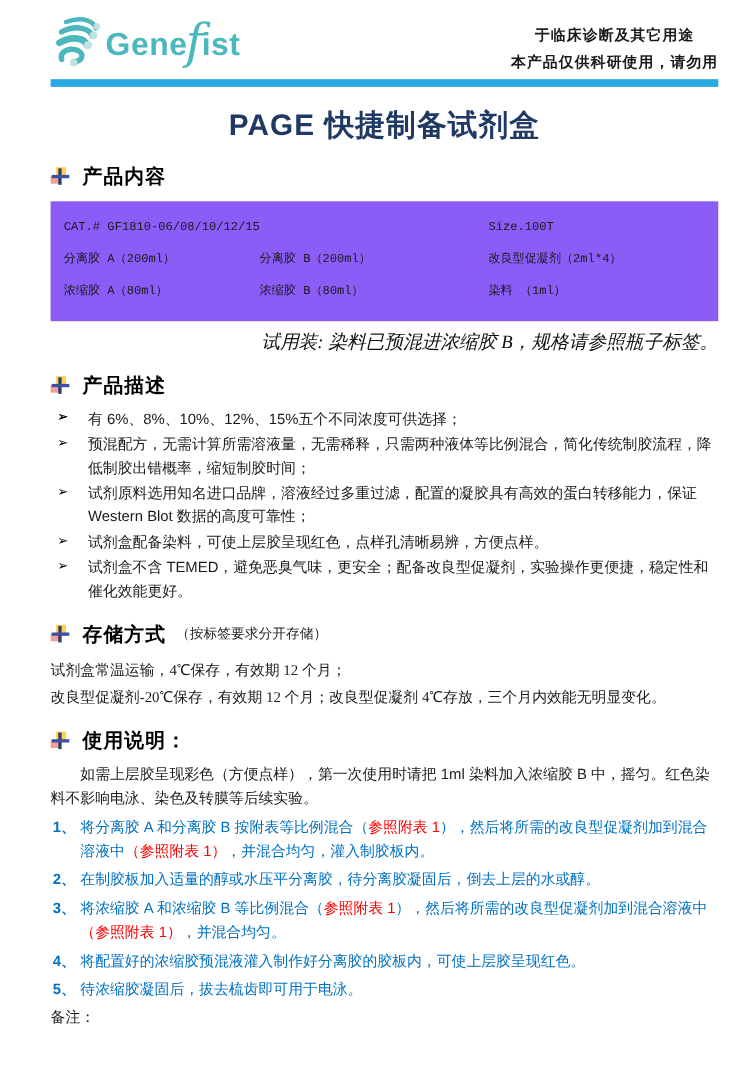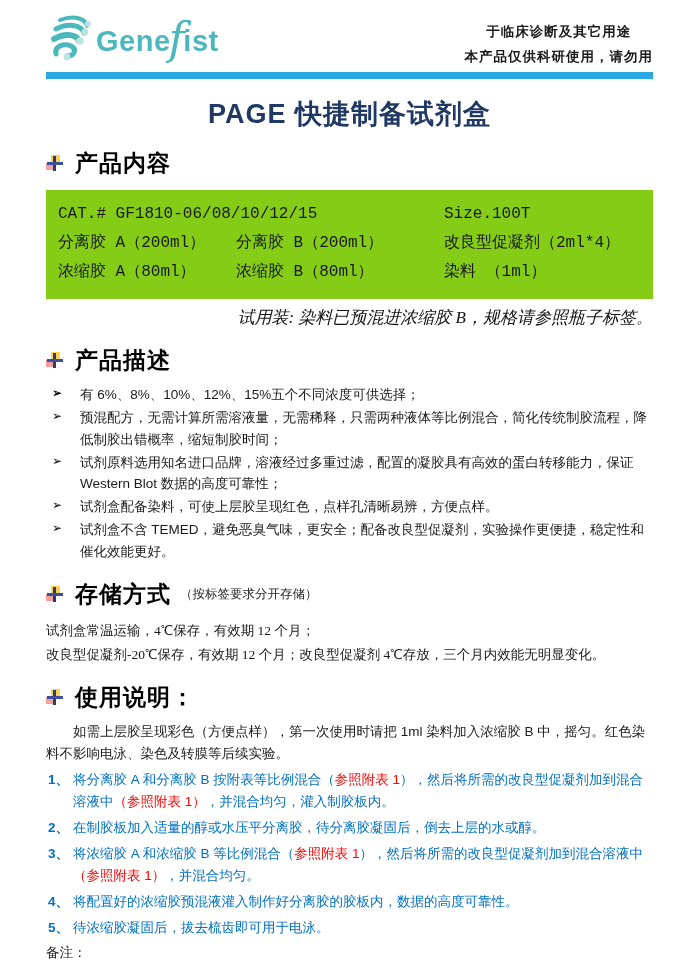--- a/index.html
+++ b/index.html
@@ -18,31 +18,31 @@
   .logo-text { font-weight: bold; font-size: 29px; color: #4AB8BC; letter-spacing: 0.5px; line-height: 52px; }
   .logo-f { font-family: "DejaVu Serif", serif; font-style: italic; font-weight: normal; font-size: 44px; position: relative; top: 3px; margin: 0 -2px; }
   .notice { text-align: center; font-family: "Liberation Serif", serif; font-weight: bold; font-size: 13.5px; line-height: 1.85; margin-top: 12px; letter-spacing: 1px; }
   .blue-bar { height: 7px; background: #29A9E1; margin-top: 2px; }
 
   
   .doc-title { text-align: center; font-size: 27px; font-weight: bold; color: #1F3864; margin-top: 17px; letter-spacing: 1px; }
 
   
   .sec-head { display: flex; align-items: center; gap: 11px; margin-top: 16px; }
-  .sec-head .txt { font-size: 23px; font-weight: bold; color: #000; letter-spacing: 1px; }
+  .sec-head .txt { font-size: 18px; font-weight: bold; color: #000; letter-spacing: 1px; }
   .sec-head .note { font-size: 12.5px; font-weight: normal; color: #222; margin-left: -2px; }
   .cross-icon { position: relative; width: 18px; height: 17px; flex: 0 0 18px; }
   .cross-icon .sq-y { position: absolute; left: 5px; top: 0; width: 9px; height: 9px; background: #FFD24D; }
   .cross-icon .sq-r { position: absolute; left: 0; top: 8px; width: 8px; height: 7px; background: #F2A09C; }
   .cross-icon .bar-v { position: absolute; left: 7px; top: 1px; width: 3px; height: 15px; background: #2E3B72; }
   .cross-icon .bar-h { position: absolute; left: 1px; top: 7px; width: 16px; height: 3px; background: #3C4FA0; }
 
   
-  .contents-box { background: #84cc16; margin-top: 11px; padding: 10px 12px 12px 12px;
-    font-family: "Liberation Mono", monospace; font-size: 16px; }
+  .contents-box { background: #8b5cf6; margin-top: 11px; padding: 10px 12px 12px 12px;
+    font-family: "Liberation Mono", monospace; font-size: 11px; }
   .contents-box .row { display: grid; grid-template-columns: 178px 208px 1fr; line-height: 29px; }
   .contents-box .span2 { grid-column: 1 / 3; }
   .trial-note { text-align: right; font-family: "Liberation Serif", serif; font-style: italic; font-size: 17px; margin-top: 7px; color: #111; }
 
   
   .bullets { list-style: none; margin-top: 8px; }
   .bullets li { position: relative; padding-left: 34px; font-size: 13.5px; line-height: 1.62; margin-bottom: 1px; }
   .bullets li .arrow { position: absolute; left: 6px; top: 0; font-size: 12px; color: #000; }
 
   
@@ -159,18 +159,18 @@
         <i class="bar-v"></i>
         <i class="bar-h"></i>
       </span>
     <span class="txt">使用说明：</span>
   </div>
   <p class="usage-intro">如需上层胶呈现彩色（方便点样），第一次使用时请把 1ml 染料加入浓缩胶 B 中，摇匀。红色染料不影响电泳、染色及转膜等后续实验。</p>
   <ol class="steps">
       <li><span class="num">1、</span><span class="seg-b">将分离胶 A 和分离胶 B 按附表等比例混合（</span><span class="seg-r">参照附表 1</span><span class="seg-b">），然后将所需的改良型促凝剂加到混合溶液中</span><span class="seg-r">（参照附表 1）</span><span class="seg-b">，并混合均匀，灌入制胶板内。</span></li>
       <li><span class="num">2、</span><span class="seg-b">在制胶板加入适量的醇或水压平分离胶，待分离胶凝固后，倒去上层的水或醇。</span></li>
       <li><span class="num">3、</span><span class="seg-b">将浓缩胶 A 和浓缩胶 B 等比例混合（</span><span class="seg-r">参照附表 1</span><span class="seg-b">），然后将所需的改良型促凝剂加到混合溶液中</span><span class="seg-r">（参照附表 1）</span><span class="seg-b">，并混合均匀。</span></li>
-      <li><span class="num">4、</span><span class="seg-b">将配置好的浓缩胶预混液灌入制作好分离胶的胶板内，数据的高度可靠性。</span></li>
+      <li><span class="num">4、</span><span class="seg-b">将配置好的浓缩胶预混液灌入制作好分离胶的胶板内，可使上层胶呈现红色。</span></li>
       <li><span class="num">5、</span><span class="seg-b">待浓缩胶凝固后，拔去梳齿即可用于电泳。</span></li>
     </ol>
   <div class="notes-label">备注：</div>
 
 </div>
 
 </body></html>

